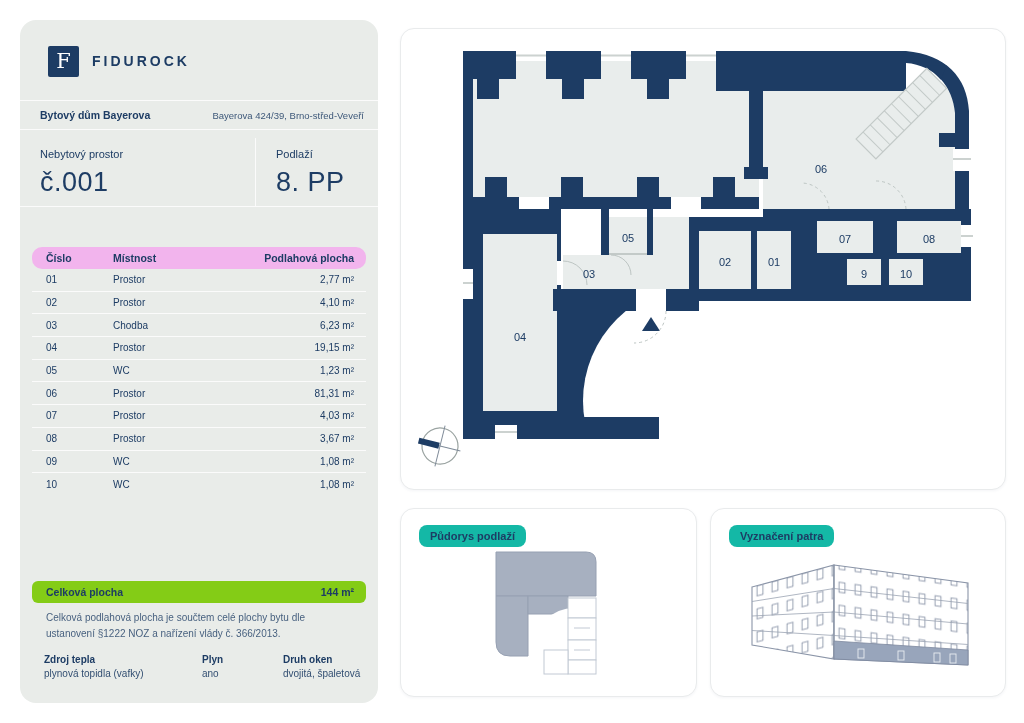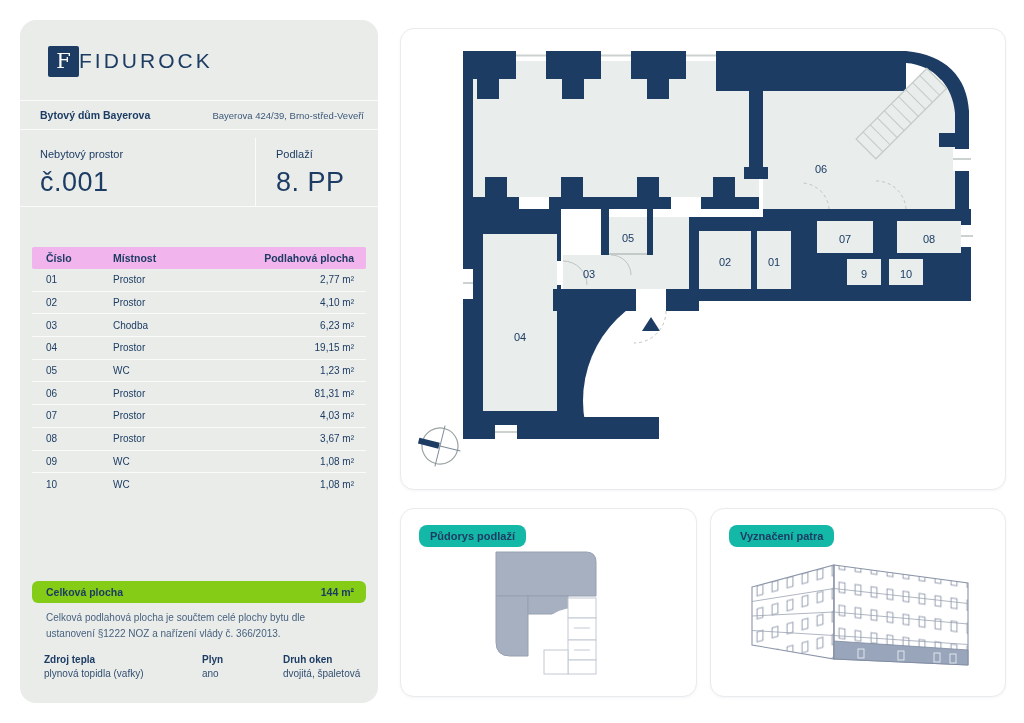--- a/index.html
+++ b/index.html
@@ -9,35 +9,35 @@
   }
   .card{position:absolute;background:#fff;border:1px solid #e9ebec;border-radius:14px;
         box-shadow:0 1px 3px rgba(30,60,100,.05);}
   
   .panel{position:absolute;left:20px;top:20px;width:358px;height:683px;
          background:#e9ece9;border-radius:16px;}
   .logo-row{position:absolute;left:28px;top:25px;height:32px;display:flex;align-items:center;}
   .logo-mark{width:31px;height:31px;background:#1d3c64;border-radius:2px;color:#fff;
              display:flex;align-items:center;justify-content:center;
              font-family:"DejaVu Serif", serif;font-size:21px;}
-  .logo-word{font-size:21px;font-weight:normal;letter-spacing:3px;}
+  .logo-word{margin-left:13px;font-size:14px;font-weight:bold;letter-spacing:3px;}
   .addr-row{position:absolute;left:0;right:0;top:80px;height:30px;
             border-top:1px solid rgba(255,255,255,.8);border-bottom:1px solid rgba(255,255,255,.8);
             display:flex;align-items:center;justify-content:space-between;padding:0 14px 0 20px;box-sizing:border-box;}
   .addr-name{font-size:10.5px;font-weight:bold;}
   .addr-loc{font-size:9.5px;opacity:.85;}
   .unit-row{position:absolute;left:0;right:0;top:118px;height:68px;display:flex;
             border-bottom:1px solid rgba(255,255,255,.8);}
   .unit-col{padding:10px 0 0 20px;box-sizing:border-box;}
   .unit-col.first{width:235px;}
   .unit-col.second{border-left:1px solid rgba(255,255,255,.8);flex:1;}
   .unit-label{font-size:11px;margin-bottom:7px;}
   .unit-value{font-size:27px;font-weight:400;letter-spacing:.5px;}
   .table{position:absolute;left:12px;right:12px;top:227px;}
-  .t-head{height:22px;background:#f2b4ed;border-radius:2px;display:flex;align-items:center;
+  .t-head{height:22px;background:#f2b4ed;border-radius:10px;display:flex;align-items:center;
           padding:0 12px 0 14px;font-size:10.5px;font-weight:bold;}
   .t-row{height:21.7px;display:flex;align-items:center;padding:0 12px 0 14px;font-size:10px;}
   .t-row + .t-row{border-top:1px solid rgba(255,255,255,.8);}
   .c-num{width:67px;flex-shrink:0;}
   .c-name{flex:1;}
   .c-area{text-align:right;}
   .total-bar{position:absolute;left:12px;right:12px;top:561px;height:22px;background:#84cc16;
              border-radius:6px;display:flex;align-items:center;justify-content:space-between;
              padding:0 12px 0 14px;box-sizing:border-box;font-size:10.5px;font-weight:bold;}
   .note{position:absolute;left:26px;right:30px;top:590px;font-size:10px;line-height:1.55;opacity:.8;}

